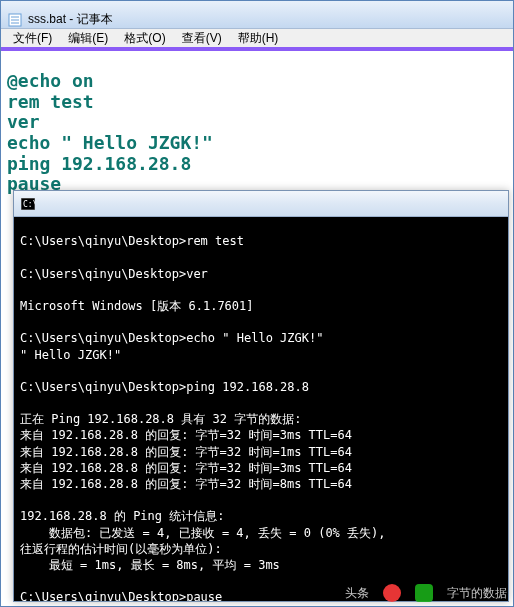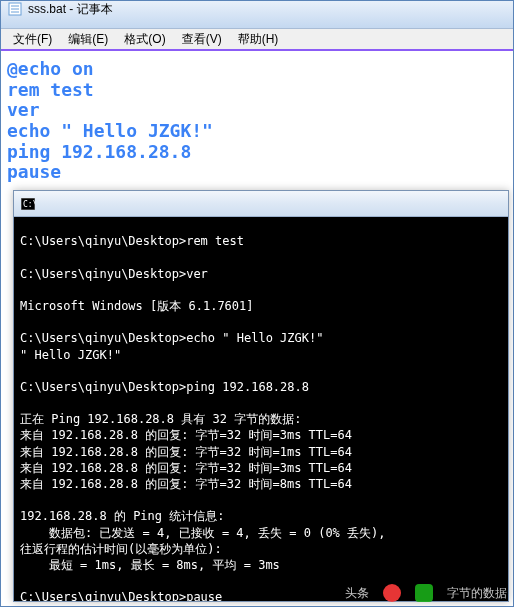--- a/index.html
+++ b/index.html
@@ -16,54 +16,54 @@
     width: 514px;
     height: 607px;
     border: 1px solid #5a84b8;
     background: #fff;
     position: relative;
   }
   .titlebar {
     height: 28px;
     background: linear-gradient(to bottom, #e8f0fa 0%, #d6e4f5 50%, #c4d8f0 100%);
     display: flex;
-    align-items: flex-start;
+    align-items: flex-end;
     padding: 0 6px;
     border-bottom: 1px solid #a8bcd6;
     font-size: 12px;
     color: #000;
   }
   .titlebar .icon-slot {
     width: 16px; height: 16px;
     margin-right: 5px;
     display: inline-flex;
     align-items: center;
     justify-content: center;
   }
   .menubar {
     height: 22px;
     background: #f0f0f0;
     display: flex;
     align-items: center;
     padding: 0 4px;
     font-size: 12px;
-    border-bottom: 2px solid #8b5cf6;
+    border-bottom: 4px solid #8b5cf6;
   }
   .menubar .menu-item {
     padding: 2px 8px;
     cursor: default;
   }
   .editor {
-    padding: 8px 6px;
+    padding: 20px 6px;
     font-family: "SimSun", "NSimSun", monospace;
     font-size: 18px;
     font-weight: bold;
     line-height: 1.15;
     white-space: pre;
-    color: #3b82f6;
+    color: #0f766e;
   }
   
   .console {
     position: absolute;
     left: 12px;
     top: 189px;
     width: 496px;
     height: 412px;
     border: 1px solid #7a93b3;
     background: #000;

